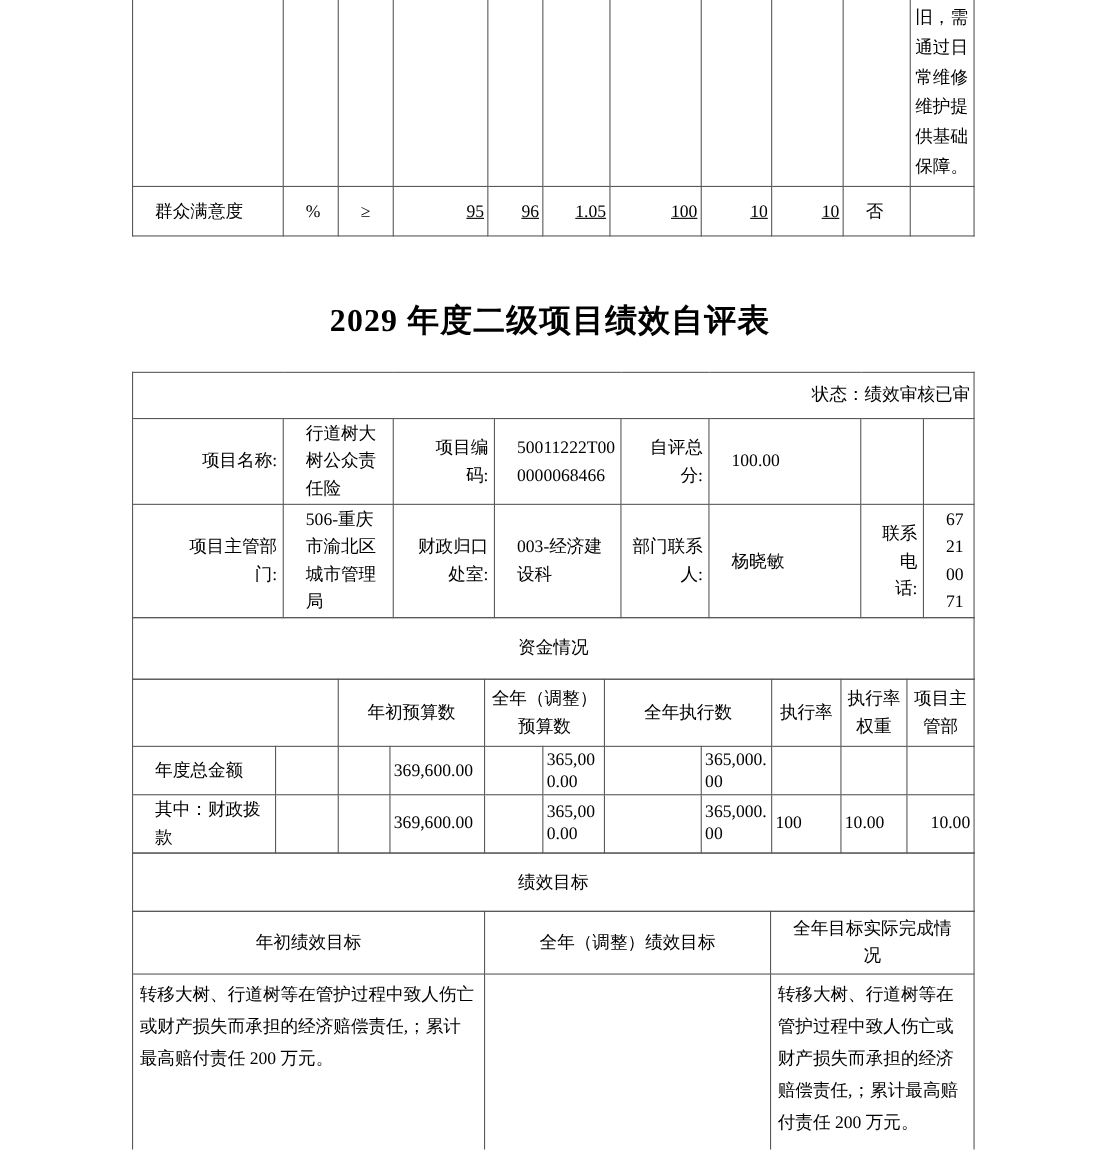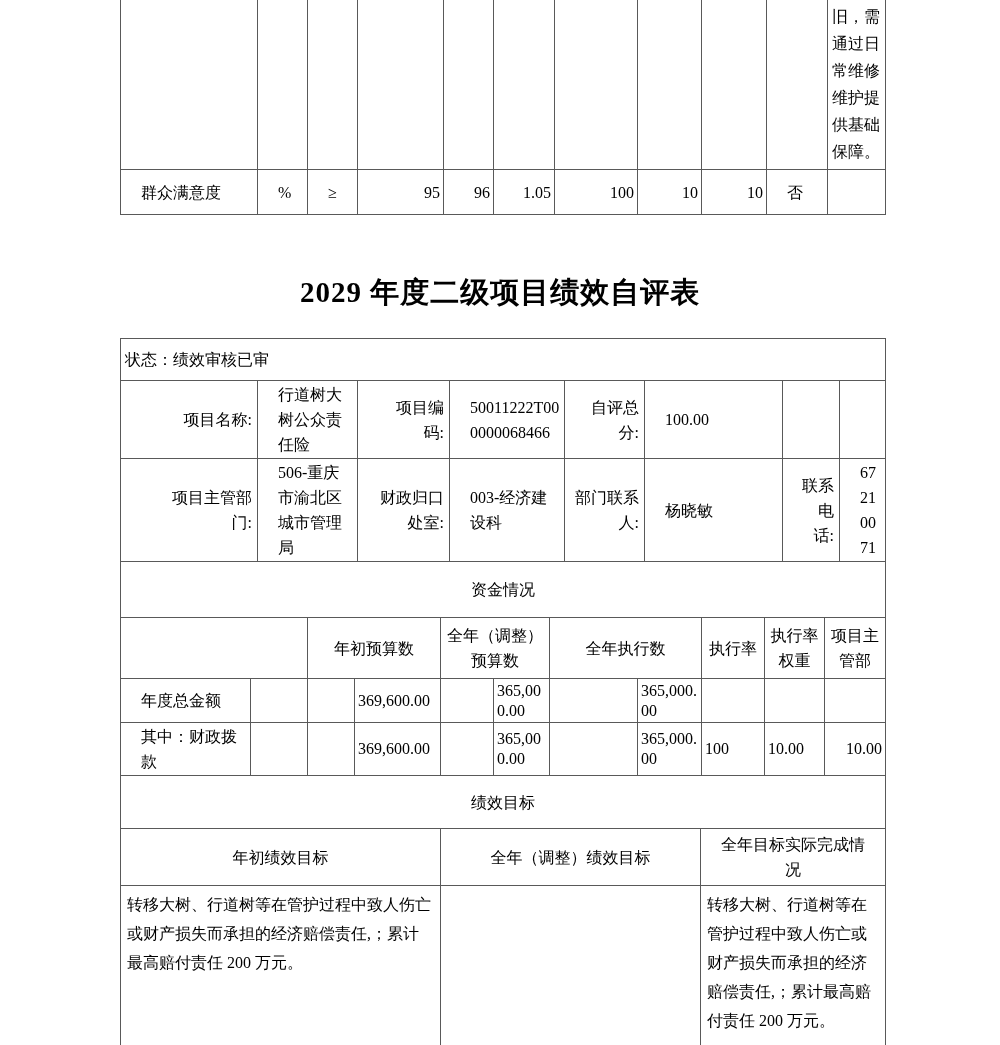--- a/index.html
+++ b/index.html
@@ -17,23 +17,23 @@
     font-size:16px; line-height:25px;
     padding:1px 4px;
     vertical-align:middle;
     overflow:hidden;
     word-break:break-all;
     white-space:pre-line;
   }
   .lbl { text-align:right; padding-right:5px; }
   .val { text-align:left; padding-left:20px; }
   .ctr { text-align:center;margin-left:44px; }
-  .nr  { text-align:right; padding-right:3px; }
+  .nr  { text-align:right; padding-right:3px;text-decoration:underline; }
   .top-note { vertical-align:top; line-height:27px; padding:4px 4px; }
-  .status-cell { padding-right:3px; }
+  .status-cell { text-align:right; padding-right:3px; }
   .fnum { line-height:20px; padding:1px 3px; text-align:left; }
   .fnum-r { line-height:20px; padding:1px 3px; text-align:right; }
   .goal-text { vertical-align:top; line-height:29px; padding:4px 6px; text-align:left; }
   .goal-h3 { padding:2px 13px; }
   .doc-title {
     position:absolute; top:269px; left:0; width:1000px;
     text-align:center; font-size:29px; font-weight:bold; line-height:46px;
     letter-spacing:1px;
   }
 </style>

